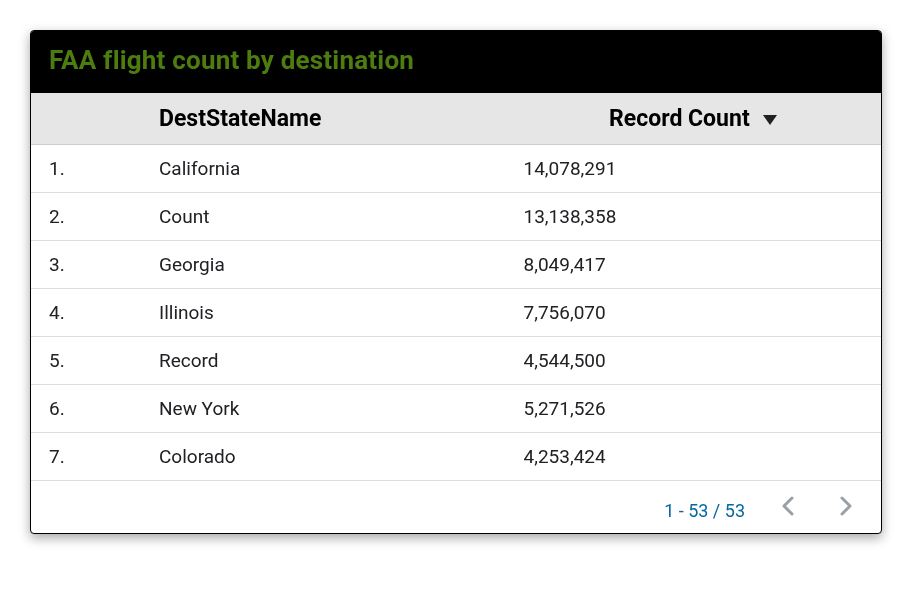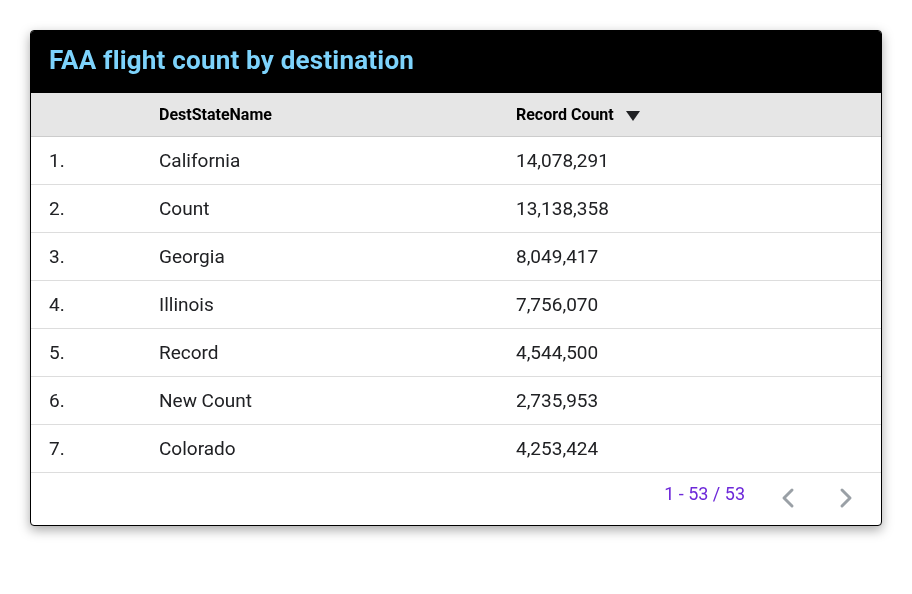--- a/index.html
+++ b/index.html
@@ -20,43 +20,43 @@
     background: #fff;
     border: 1px solid #000;
     border-radius: 4px;
     box-shadow: 0 4px 12px rgba(0,0,0,0.35);
     overflow: hidden;
     display: flex;
     flex-direction: column;
   }
   .card-header {
     background: #000;
-    color: #7dd3fc;
+    color: #4d7c0f;
     font-size: 26px;
     font-weight: 700;
     padding: 14px 18px 18px 18px;
     letter-spacing: 0.2px;
   }
   .table {
     width: 100%;
     border-collapse: collapse;
   }
   .thead-row {
     background: #e6e6e6;
   }
   .th {
     font-weight: 700;
-    font-size: 16px;
+    font-size: 23px;
     padding: 12px 18px;
     text-align: left;
     border-bottom: 1px solid #ccc;
   }
   .th.idx-col { width: 110px; }
   .th.count-col {
-    text-align: left;
+    text-align: center;
     white-space: nowrap;
   }
   .sort-icon {
     display: inline-block;
     margin-left: 8px;
     vertical-align: middle;
   }
   .sort-icon svg { display: block; }
   .tbody-row td {
     font-size: 19px;
@@ -64,26 +64,26 @@
     border-bottom: 1px solid #ddd;
     color: #202124;
   }
   td.idx-cell { width: 110px; }
   td.count-cell {
     text-align: left;
     font-variant-numeric: tabular-nums;
   }
   .footer {
     display: flex;
-    align-items: flex-start;
+    align-items: flex-end;
     justify-content: flex-end;
     gap: 28px;
     padding: 10px 20px 12px 20px;
     font-size: 18px;
-    color: #6d28d9;
+    color: #0369a1;
   }
   .pager-btn {
     width: 30px;
     height: 30px;
     display: flex;
     align-items: center;
     justify-content: center;
     color: #9aa0a6;
     cursor: pointer;
     border: none;
@@ -134,22 +134,22 @@
         <td class="dest-cell">Illinois</td>
         <td class="count-cell">7,756,070</td>
       </tr>
       <tr class="tbody-row">
         <td class="idx-cell">5.</td>
         <td class="dest-cell">Record</td>
         <td class="count-cell">4,544,500</td>
       </tr>
       <tr class="tbody-row">
         <td class="idx-cell">6.</td>
-        <td class="dest-cell">New Count</td>
-        <td class="count-cell">2,735,953</td>
+        <td class="dest-cell">New York</td>
+        <td class="count-cell">5,271,526</td>
       </tr>
       <tr class="tbody-row">
         <td class="idx-cell">7.</td>
         <td class="dest-cell">Colorado</td>
         <td class="count-cell">4,253,424</td>
       </tr>
     </tbody>
   </table>
 
   <div class="footer">

